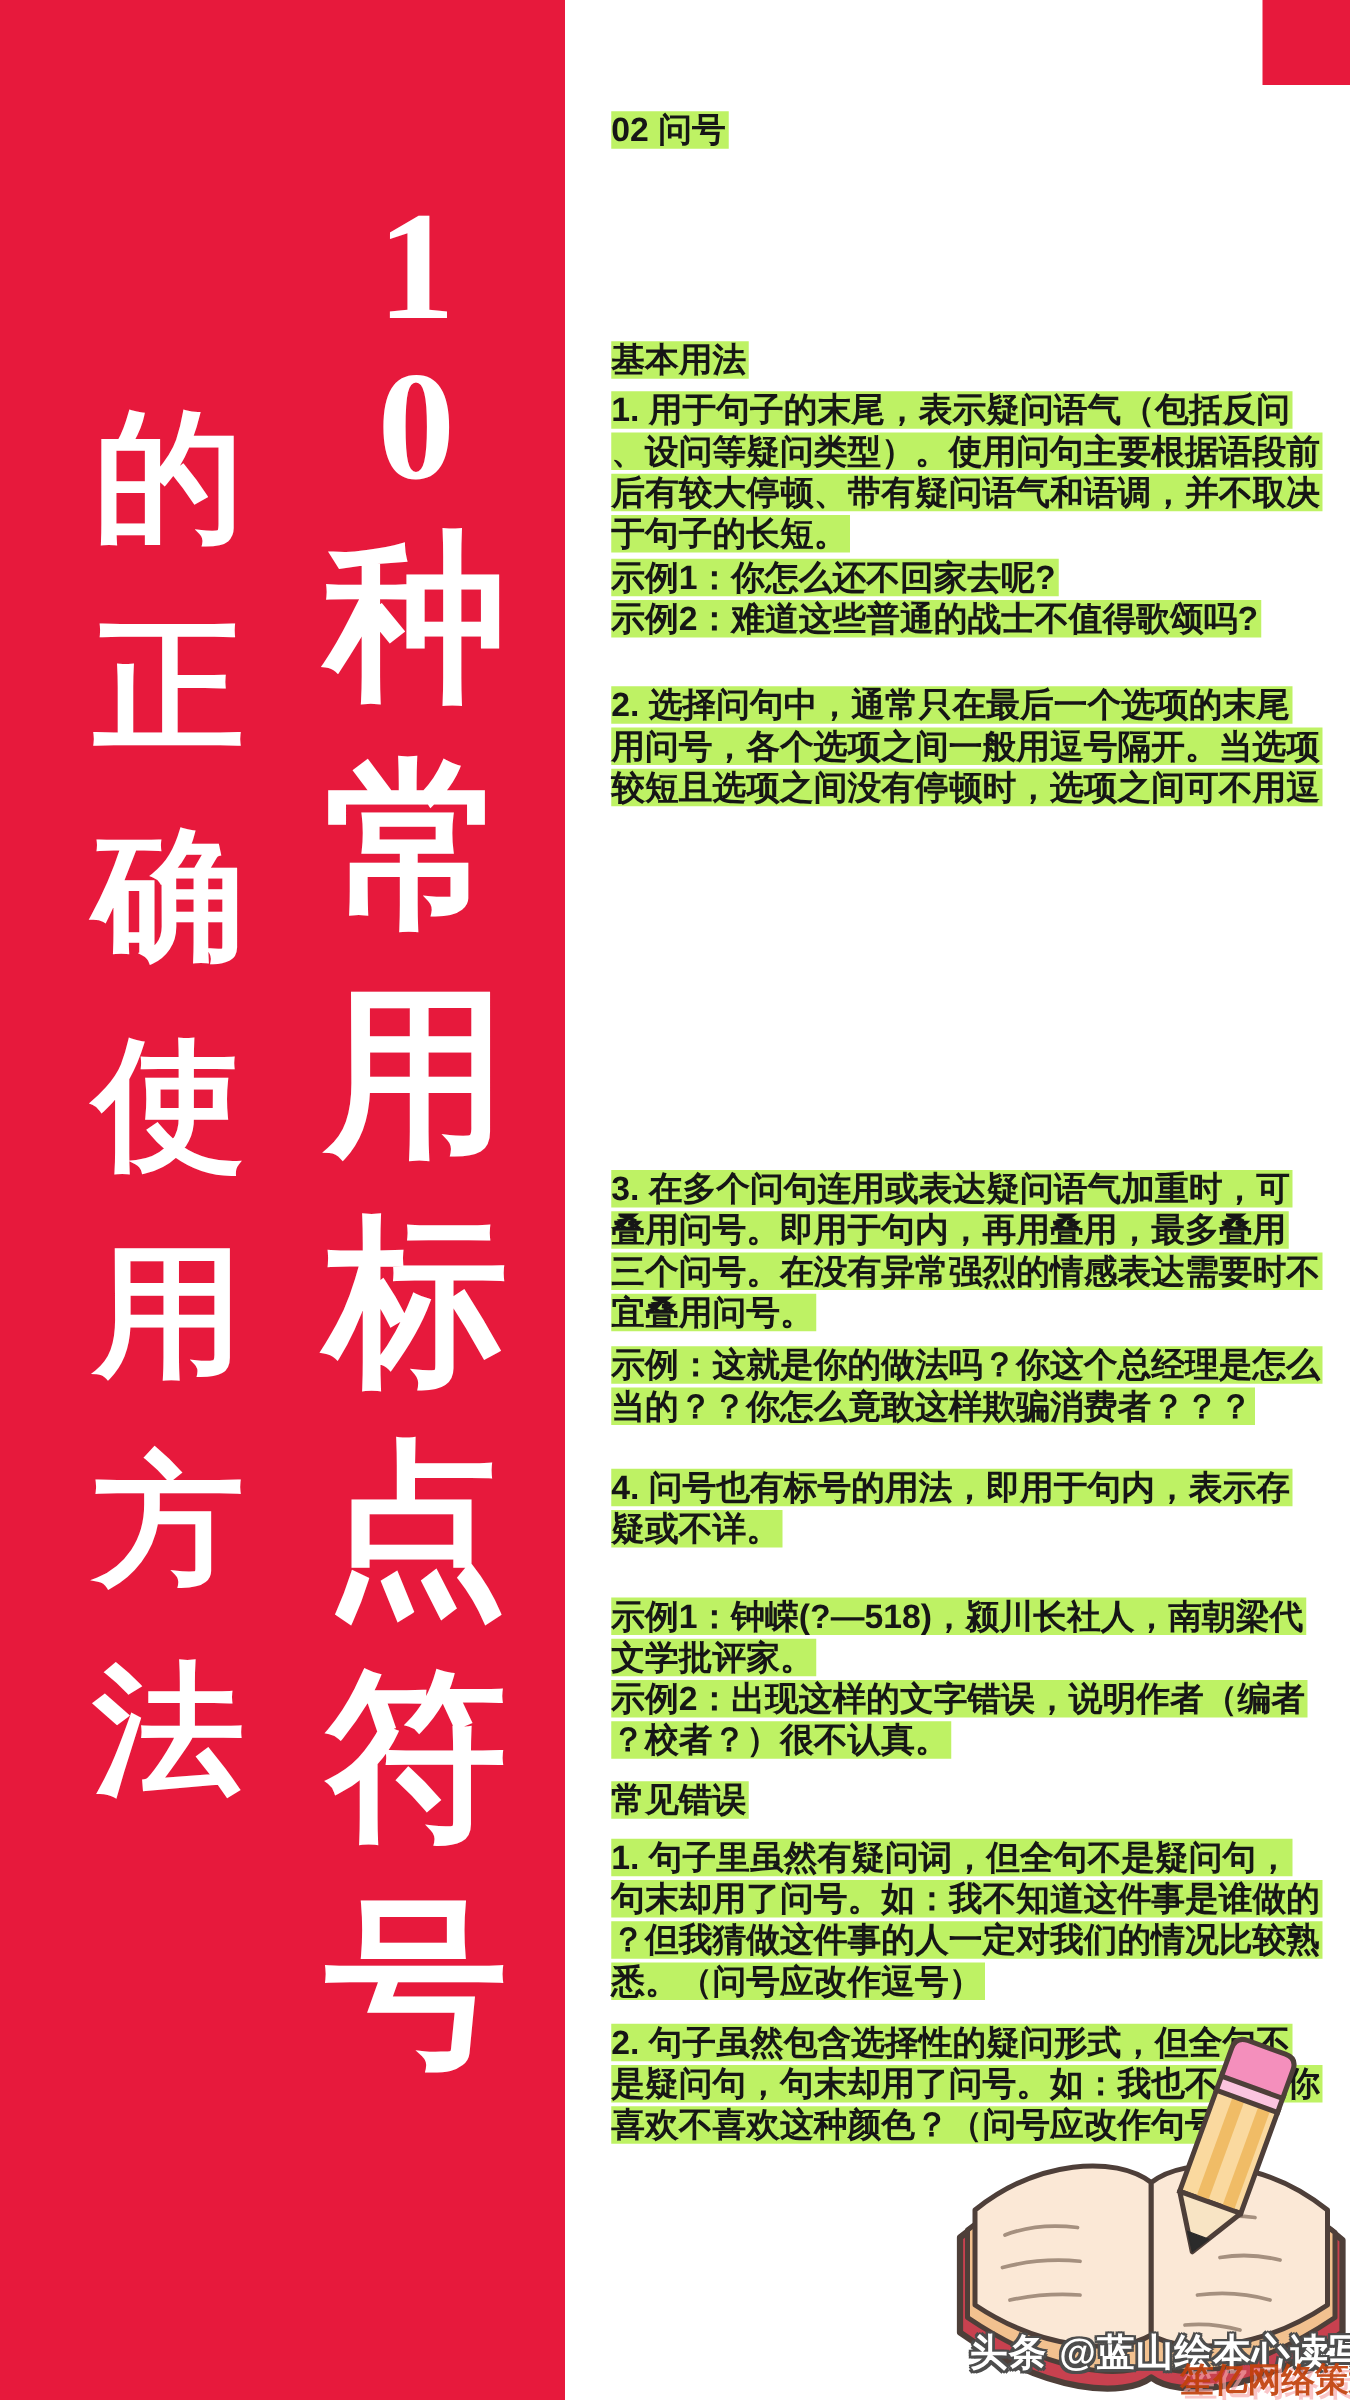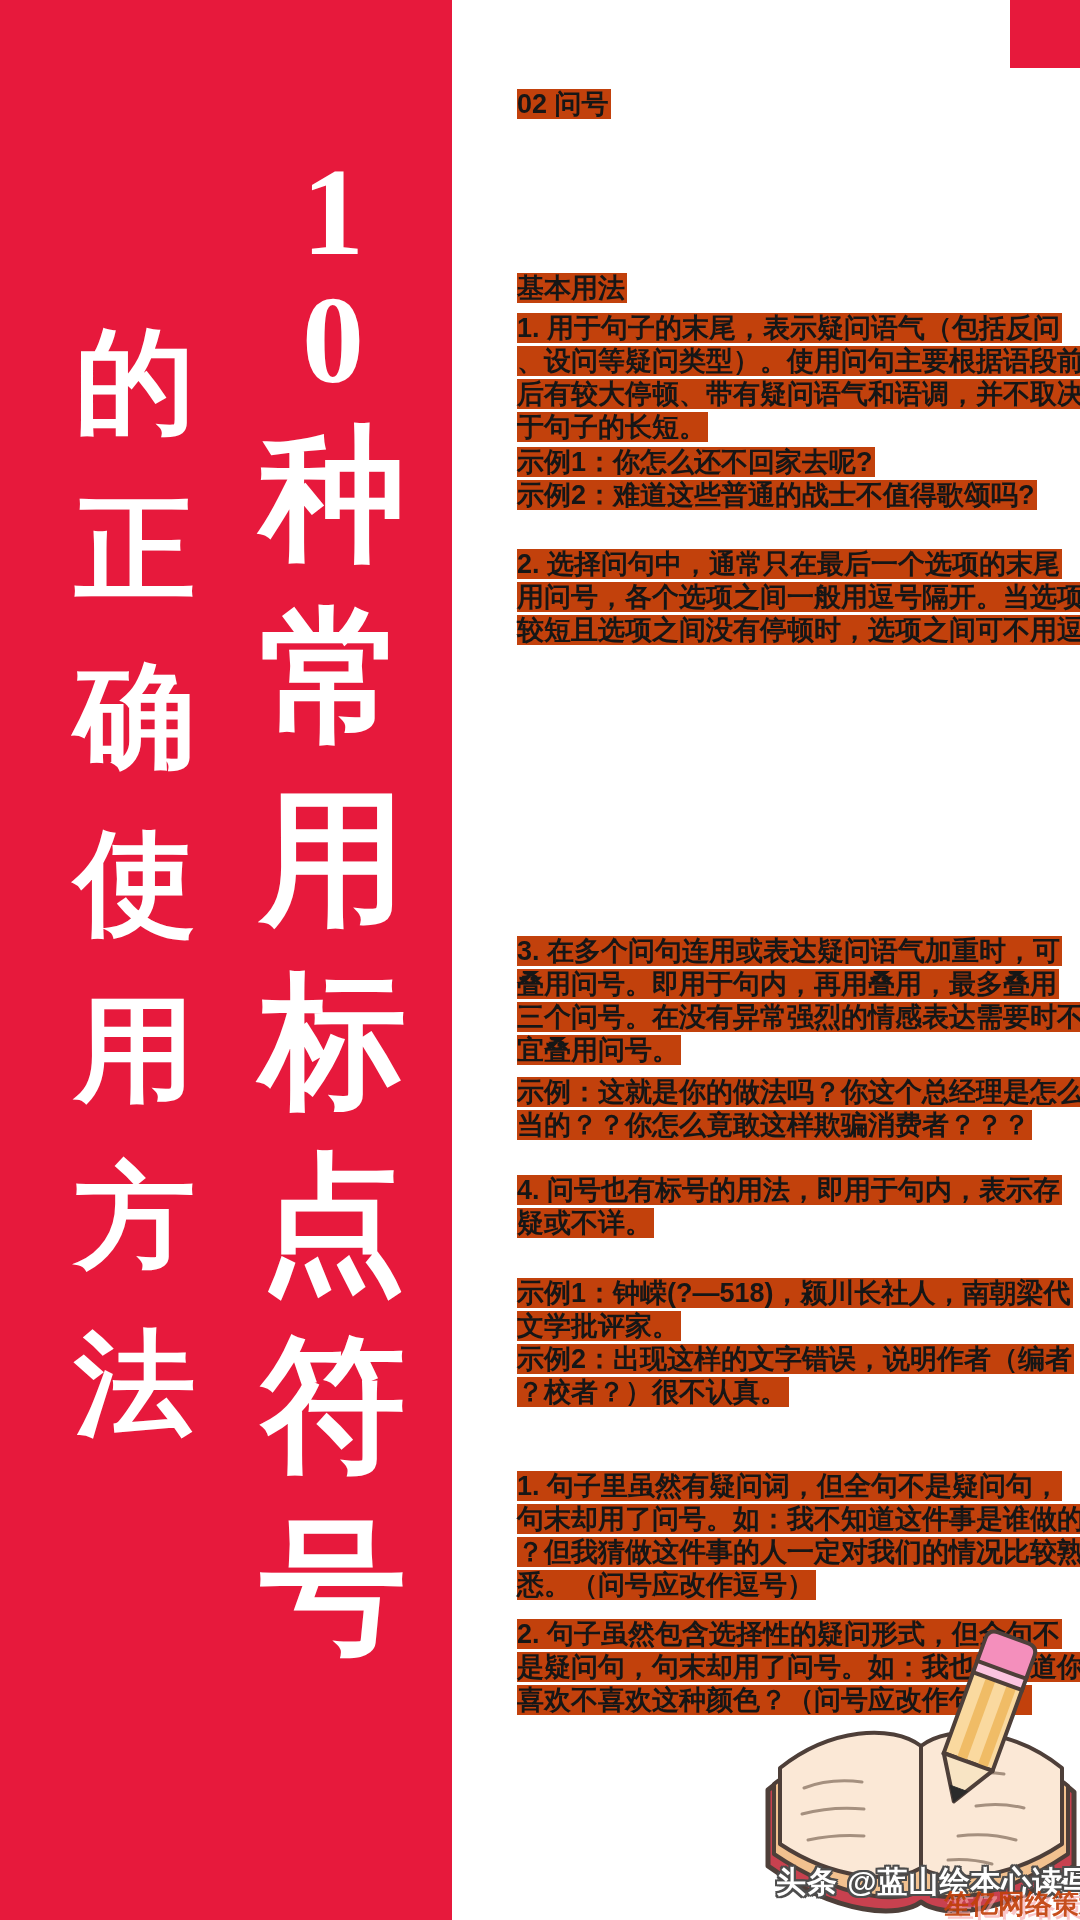--- a/index.html
+++ b/index.html
@@ -15,21 +15,21 @@
   .col-outer .ch{height:122px;line-height:122px;font-size:114px;transform:scaleX(1.06);}
   .col-inner{left:256px;top:165px;width:154px;gap:32px;}
   .col-inner .ch{height:150px;line-height:150px;font-size:146px;}
   .col-inner .ch.digit{height:96px;line-height:96px;font-size:124px;}
   
   .corner{position:absolute;left:1010px;top:0;width:70px;height:68px;background:#E7193C;}
   
   .tblock{position:absolute;left:489px;width:586px;}
   .tline{height:33px;line-height:33px;font-size:27px;font-weight:700;color:#161616;
          white-space:nowrap;letter-spacing:0px;}
-  .tline span{background:#c2410c;padding:0 2px 0 0;margin-left:28px;}
+  .tline span{background:#bef264;padding:0 2px 0 0;}
   .b0{top:88px}  .b1{top:160px} .b2{top:272px} .b3{top:312px} .b4{top:446px}
   .b5{top:548px} .b6{top:722px} .b7{top:935px} .b8{top:1076px}.b9{top:1174px}
   .b10{top:1277px}.b11{top:1424px}.b12{top:1470px}.b13{top:1618px}
   
   .illus{position:absolute;left:762px;top:1628px;width:318px;height:292px;}
   
   .credit{position:absolute;left:776px;top:1862px;font-size:30px;font-weight:700;color:#ffffff;
     letter-spacing:1px;white-space:nowrap;
     text-shadow:-2px -2px 0 #4d4d4d,2px -2px 0 #4d4d4d,-2px 2px 0 #4d4d4d,2px 2px 0 #4d4d4d,
                 0 -2px 0 #4d4d4d,0 2px 0 #4d4d4d,-2px 0 0 #4d4d4d,2px 0 0 #4d4d4d;}
@@ -112,20 +112,23 @@
     <div class="tline"><span>疑或不详。</span></div>
   </div>
 
   <div class="tblock b10">
     <div class="tline"><span>示例1：钟嵘(?—518)，颍川长社人，南朝梁代</span></div>
     <div class="tline"><span>文学批评家。</span></div>
     <div class="tline"><span>示例2：出现这样的文字错误，说明作者（编者</span></div>
     <div class="tline"><span>？校者？）很不认真。</span></div>
   </div>
 
+  <div class="tblock b11">
+    <div class="tline"><span>常见错误</span></div>
+  </div>
 
   <div class="tblock b12">
     <div class="tline"><span>1. 句子里虽然有疑问词，但全句不是疑问句，</span></div>
     <div class="tline"><span>句末却用了问号。如：我不知道这件事是谁做的</span></div>
     <div class="tline"><span>？但我猜做这件事的人一定对我们的情况比较熟</span></div>
     <div class="tline"><span>悉。（问号应改作逗号）</span></div>
   </div>
 
   <div class="tblock b13">
     <div class="tline"><span>2. 句子虽然包含选择性的疑问形式，但全句不</span></div>

